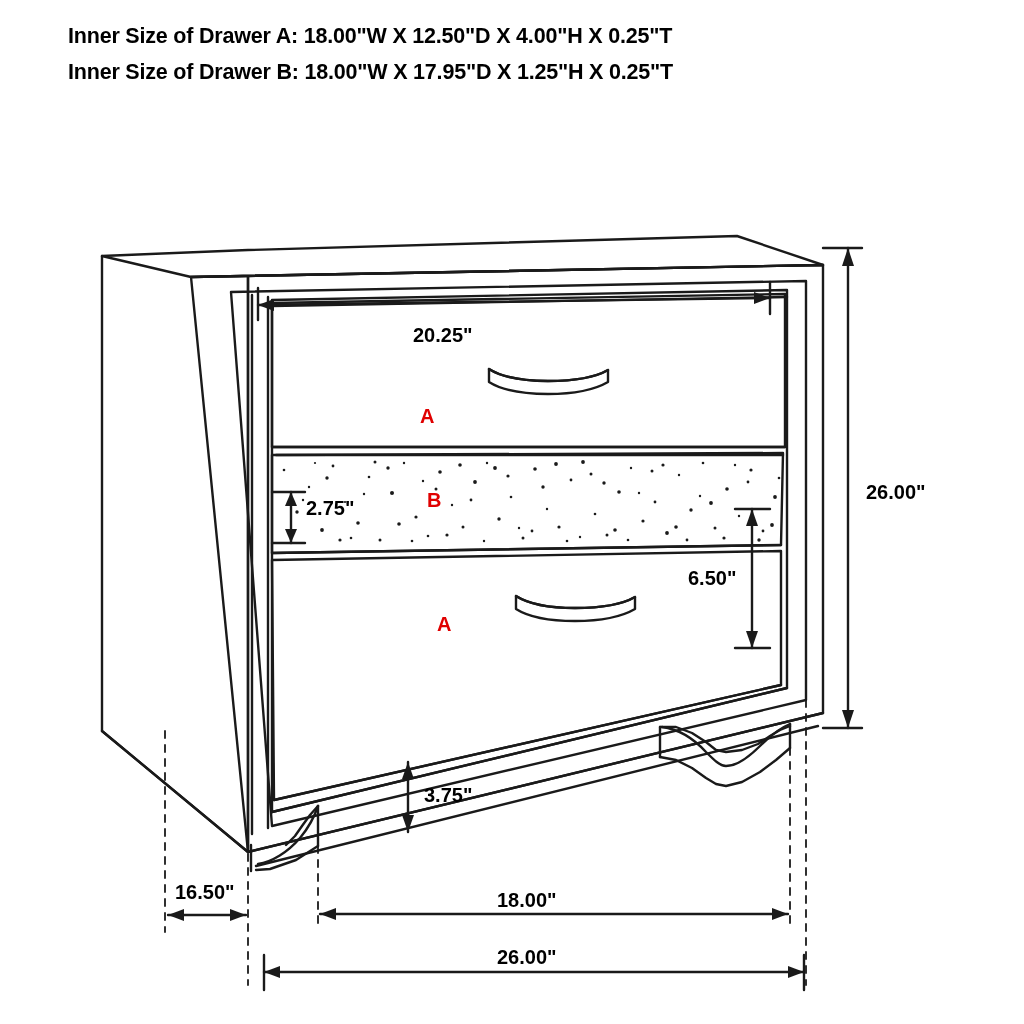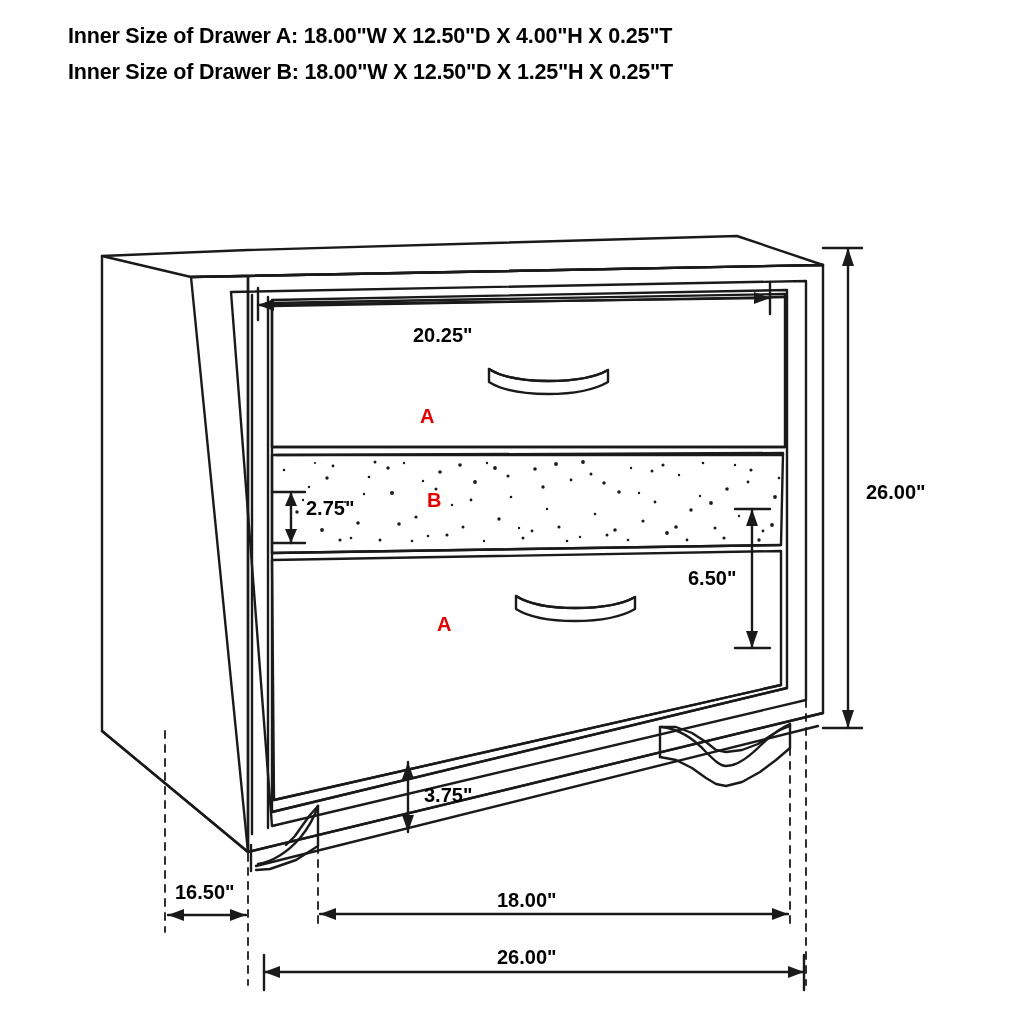--- a/index.html
+++ b/index.html
@@ -49,21 +49,21 @@
     color: #e00000;
     white-space: nowrap;
   }
 </style>
 </head>
 <body>
 
 <div id="page">
 
   <div class="spec-line" id="spec-a">Inner Size of Drawer A: 18.00"W X 12.50"D X 4.00"H X 0.25"T</div>
-  <div class="spec-line" id="spec-b">Inner Size of Drawer B: 18.00"W X 12.50"D X 1.25"H X 0.25"T</div>
+  <div class="spec-line" id="spec-b">Inner Size of Drawer B: 18.00"W X 17.95"D X 1.25"H X 0.25"T</div>
 
   <svg class="drawing" viewBox="0 0 1024 1024">
     <g fill="none" stroke="#1a1a1a" stroke-width="2.4" stroke-linejoin="round" stroke-linecap="round">
 
       <polyline points="102,256 248,250 737,236 823,265 191,277 102,256"></polyline>
 
       <polyline points="191,277 823,265"></polyline>
 
       <polyline points="102,256 102,731 248,852 248,277"></polyline>
       <polyline points="102,731 248,852"></polyline>

